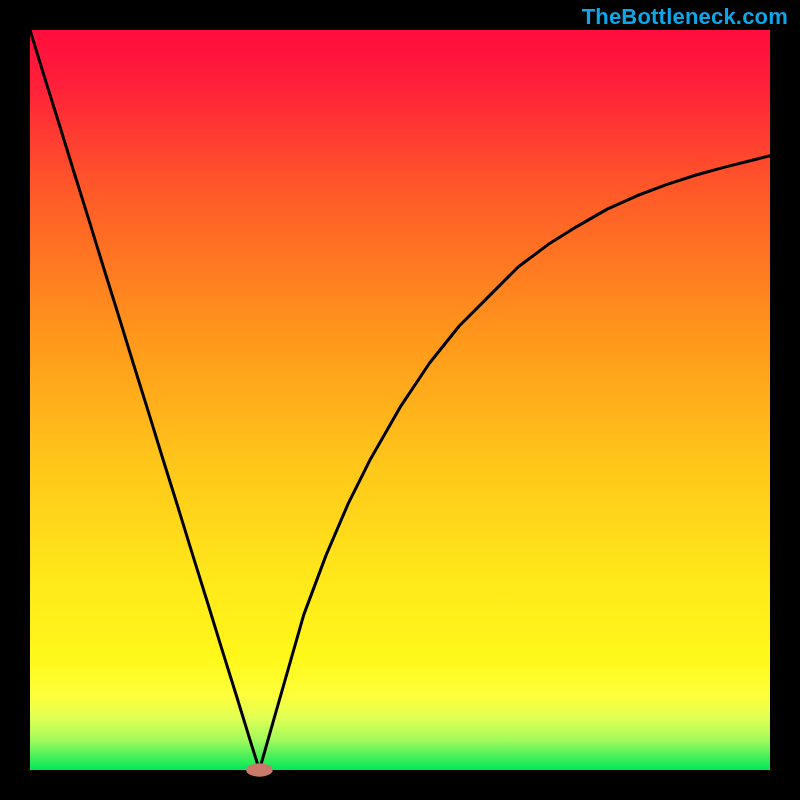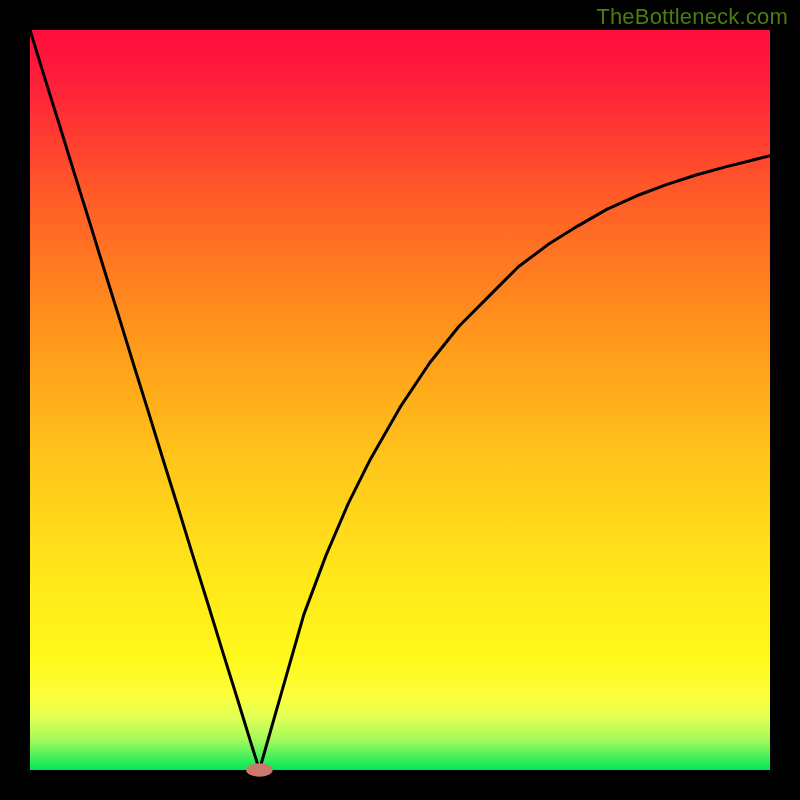--- a/index.html
+++ b/index.html
@@ -22,23 +22,23 @@
     left: 30px;
     top: 30px;
     width: 740px;
     height: 740px;
     overflow: visible;
   }
   .watermark {
     position: absolute;
     top: 4px;
     right: 12px;
-    color: #4d7c0f;
+    color: #0ea5e9;
     font-size: 22px;
-    font-weight: 400;
+    font-weight: 700;
     letter-spacing: 0.2px;
     user-select: none;
   }
 </style>
 </head>
 <body>
 
 <div class="frame">
   <div class="watermark">TheBottleneck.com</div>
 

